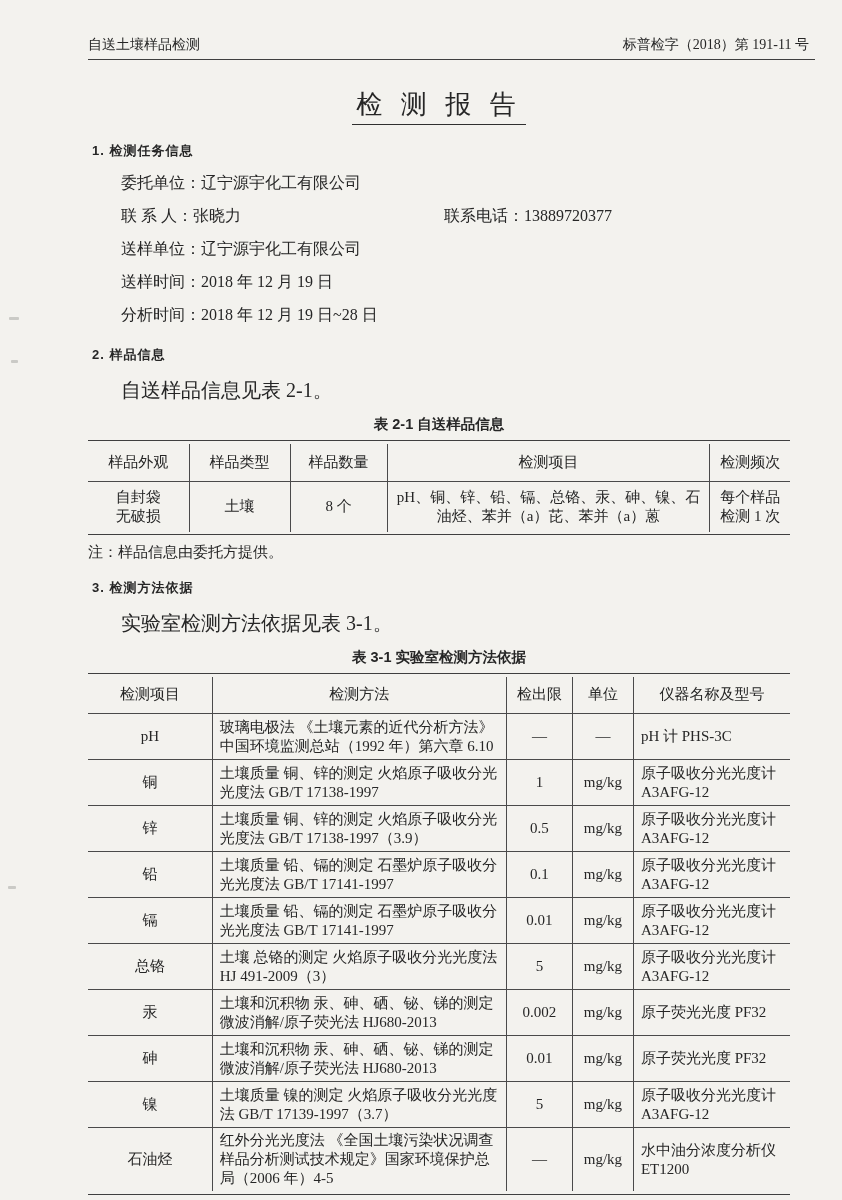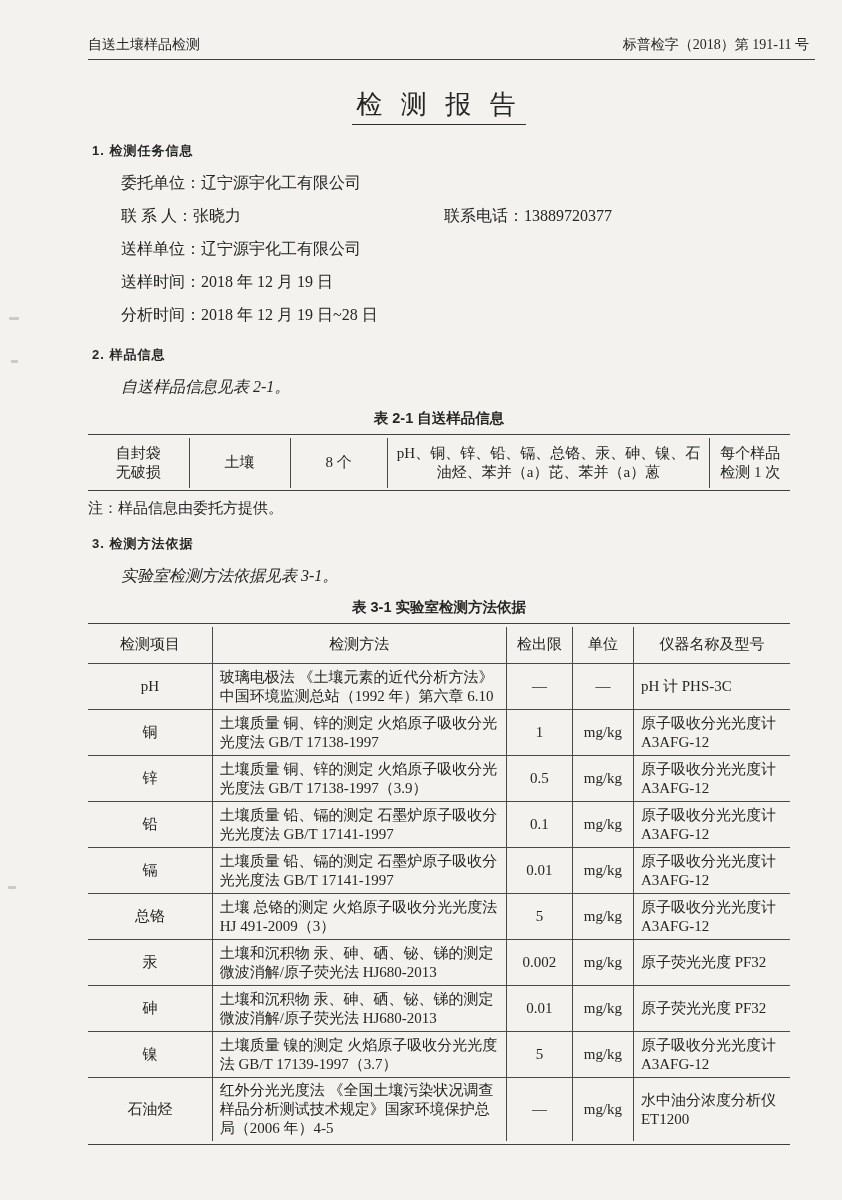--- a/index.html
+++ b/index.html
@@ -38,21 +38,21 @@
     margin:17px 0 0 4px; letter-spacing:1px;
   }
   .sec-h.s2 { margin-top:21px; }
   .sec-h.s3 { margin-top:17px; }
 
   
   .fields { margin-top:5px; }
   .frow { position:relative; margin:13px 0 0 33px; font-size:16px; height:20px; }
   .frow .phone { position:absolute; left:323px; top:0; }
 
-  .intro { font-size:16px; margin:13px 0 0 33px;font-style:italic; }
+  .intro { font-size:20px; margin:13px 0 0 33px; }
 
   .cap {
     font-family:"Liberation Sans","DejaVu Sans",sans-serif;
     font-weight:bold; font-size:14.5px;
     text-align:center; margin-top:11px;
   }
 
   
   .dbl {
     margin-top:6px;
@@ -129,20 +129,27 @@
   <div class="dbl">
     <table class="t2">
       <colgroup>
         <col style="width:14.4%">
           <col style="width:14.4%">
           <col style="width:13.8%">
           <col style="width:46.0%">
           <col style="width:11.4%">
       </colgroup>
       <tbody>
+          <tr class="hrow">
+        <th>样品外观</th>
+        <th>样品类型</th>
+        <th>样品数量</th>
+        <th>检测项目</th>
+        <th>检测频次</th>
+      </tr>
       <tr class="drow">
         <td class="pre">自封袋
 无破损</td>
         <td>土壤</td>
         <td>8 个</td>
         <td>pH、铜、锌、铅、镉、总铬、汞、砷、镍、石油烃、苯并（a）芘、苯并（a）蒽</td>
         <td class="pre">每个样品
 检测 1 次</td>
       </tr>
     </tbody>

